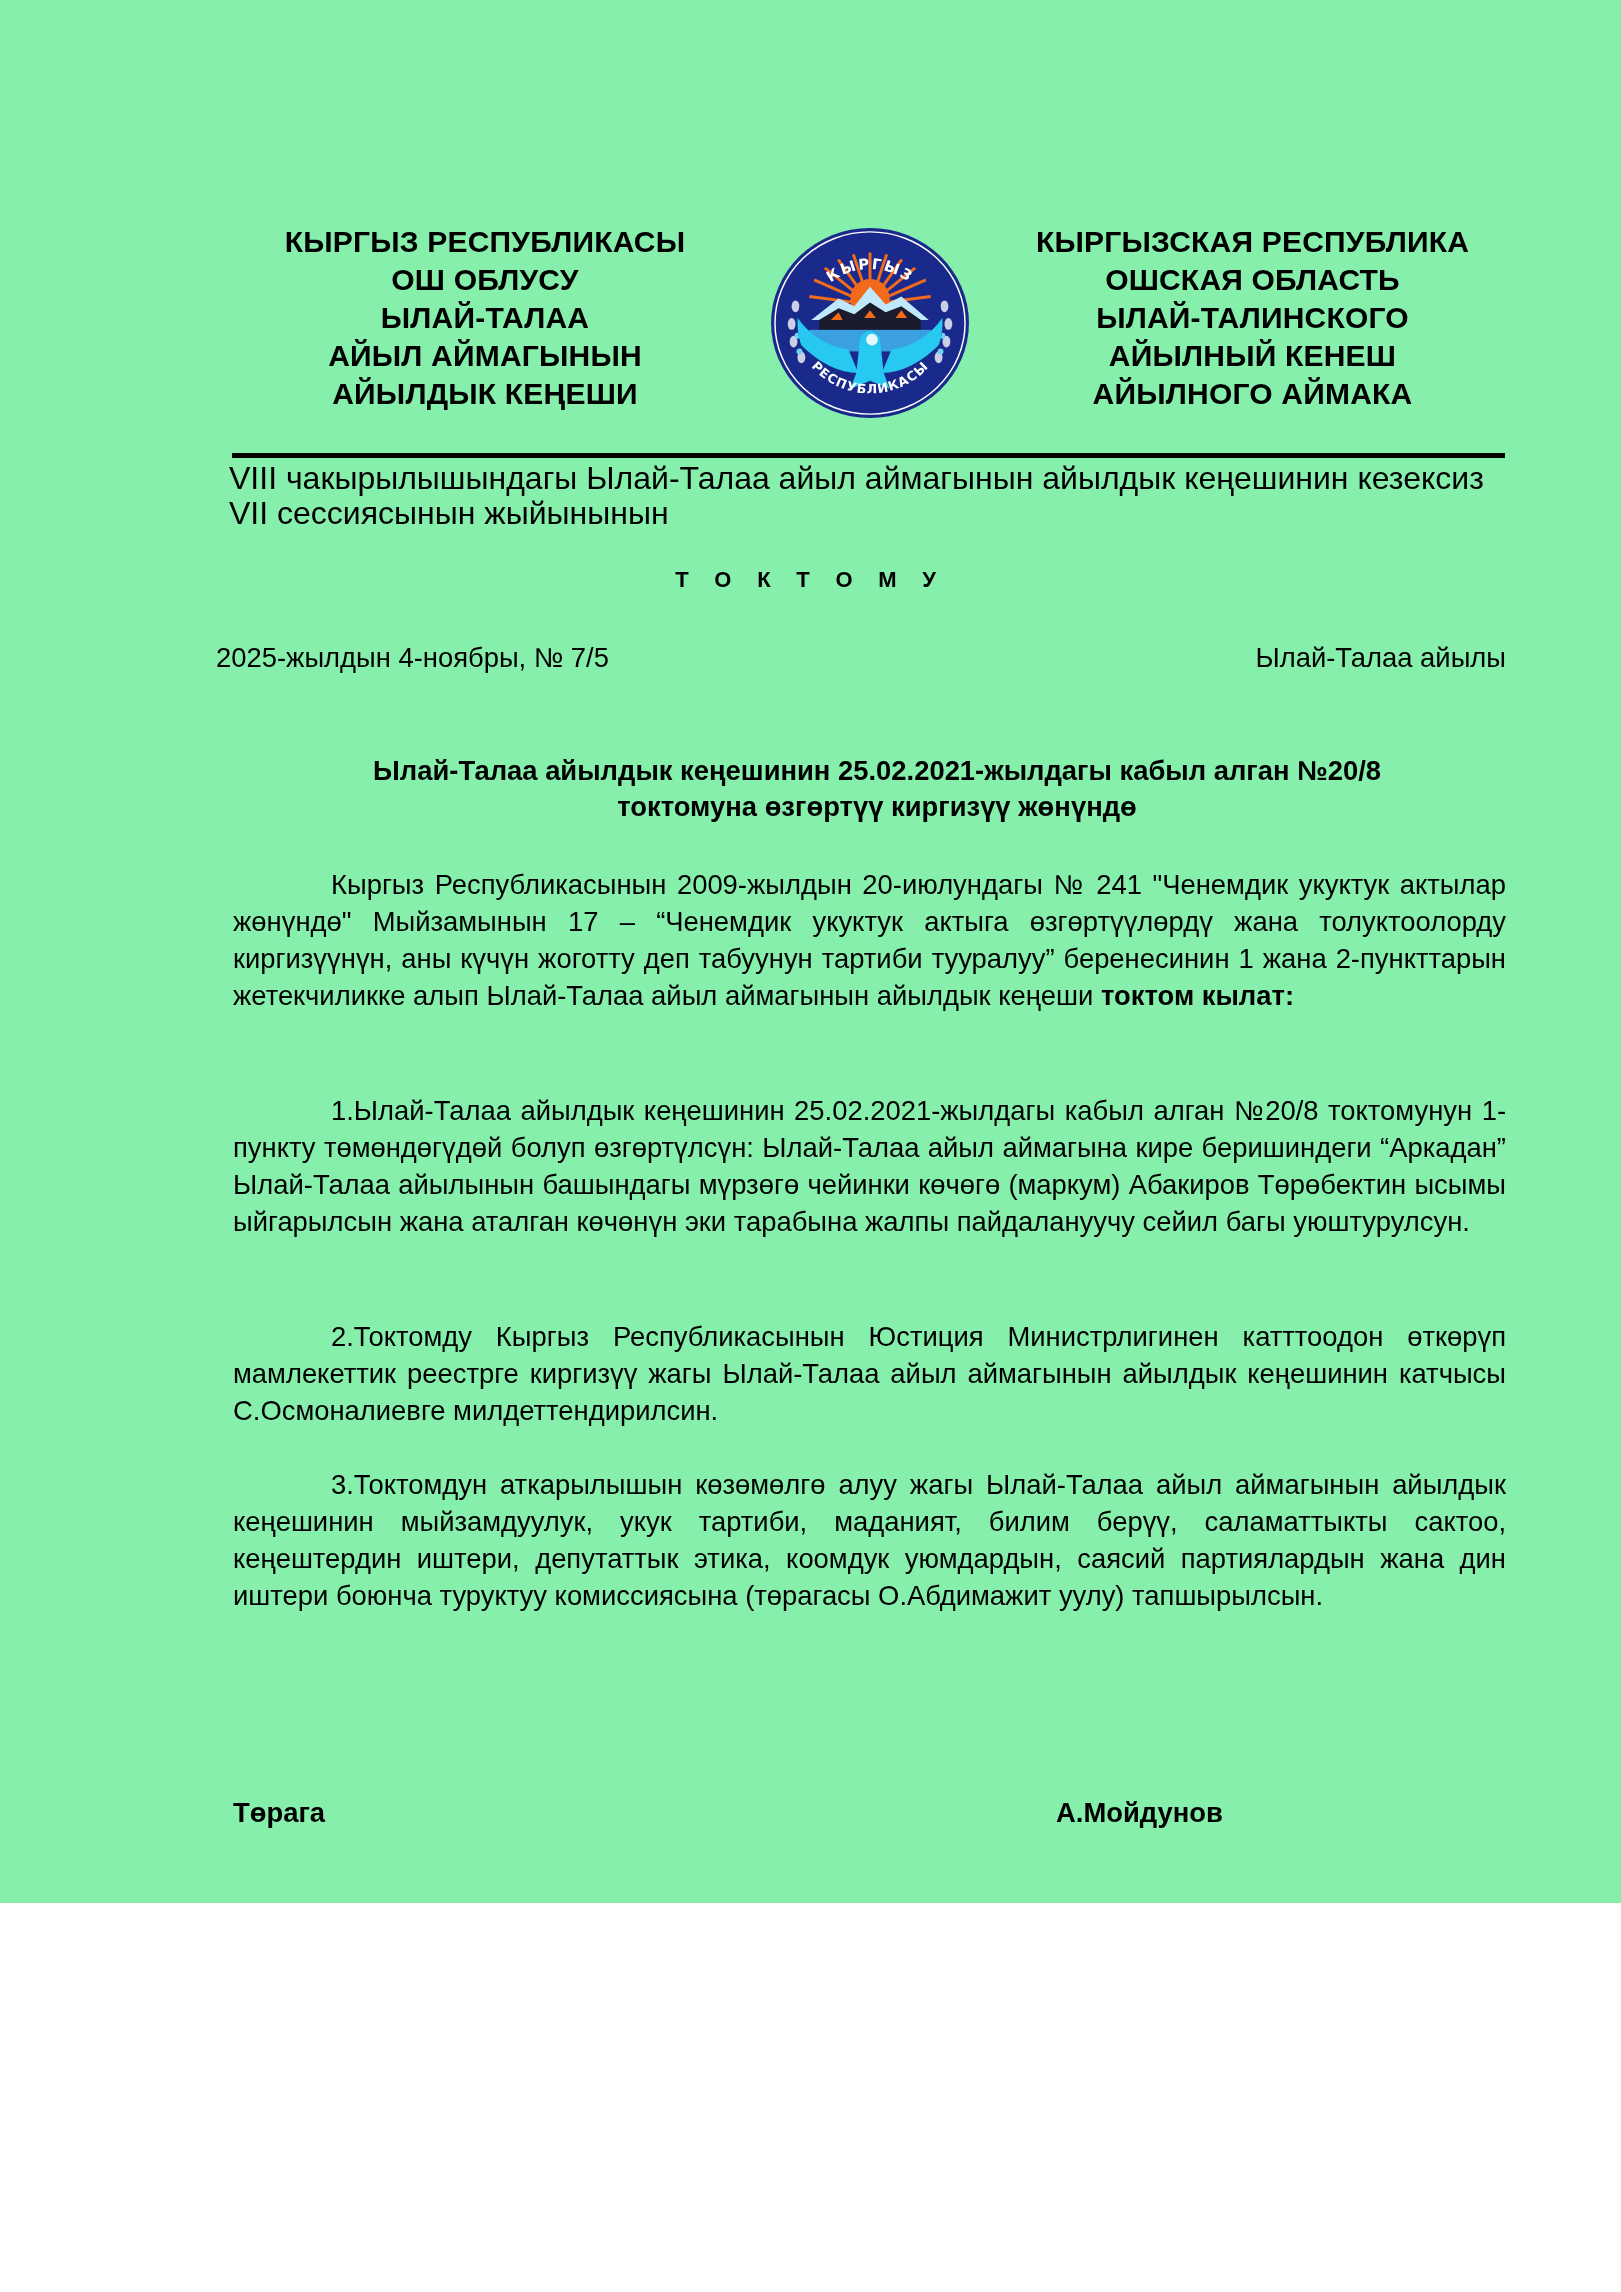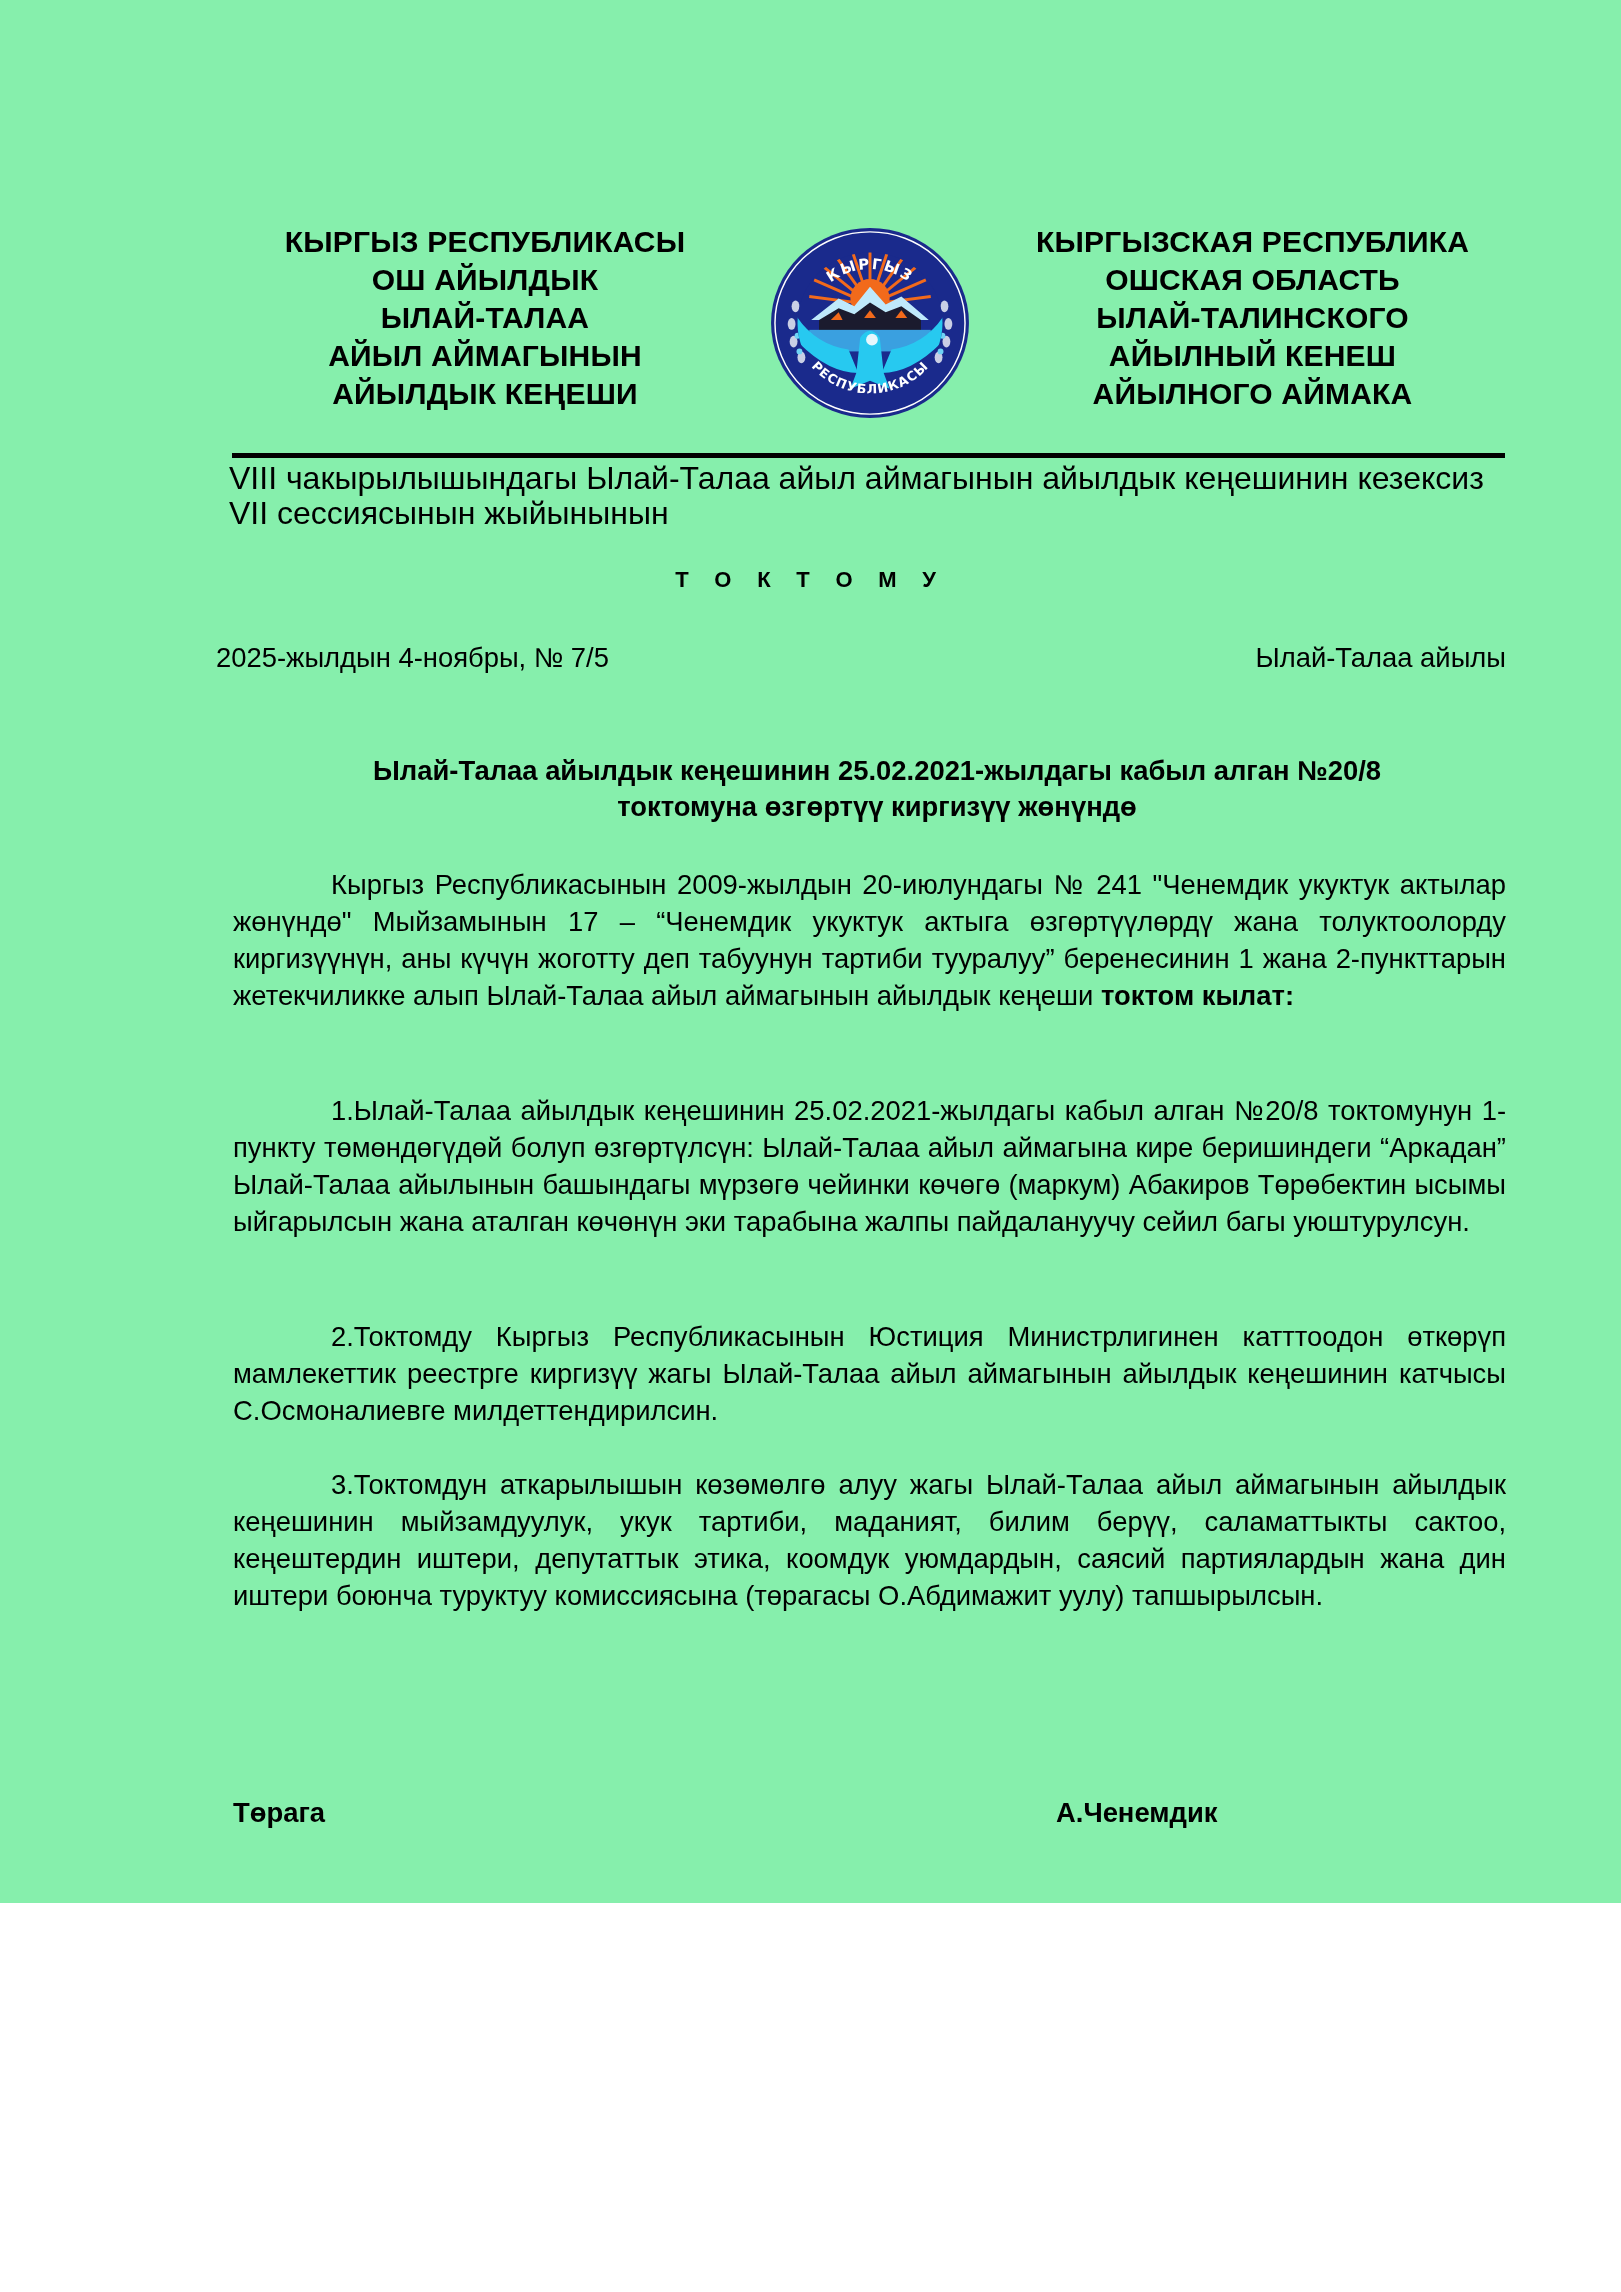--- a/index.html
+++ b/index.html
@@ -42,21 +42,21 @@
   .sign-role { position: absolute; left: 233px; top: 1797px; font-weight: bold; font-size: 27.4px; }
   .sign-name { position: absolute; left: 1056px; top: 1797px; font-weight: bold; font-size: 27.4px; }
 </style>
 </head>
 <body>
 
 <div class="page">
 
   <div class="hdr-col hdr-left">
     <div>КЫРГЫЗ РЕСПУБЛИКАСЫ</div>
-    <div>ОШ АЙЫЛДЫК</div>
+    <div>ОШ ОБЛУСУ</div>
     <div>ЫЛАЙ-ТАЛАА</div>
     <div>АЙЫЛ АЙМАГЫНЫН</div>
     <div>АЙЫЛДЫК КЕҢЕШИ</div>
   </div>
 
   <div class="emblem">
     <svg width="200" height="194" viewBox="0 0 204 198" xmlns="http://www.w3.org/2000/svg">
       <defs>
         <clipPath id="innerClip">
             <ellipse cx="102" cy="99" rx="74" ry="72"></ellipse>
@@ -155,16 +155,16 @@
 
   <div class="para p0"><span class="indent"></span><span>Кыргыз Республикасынын  2009-жылдын 20-июлундагы № 241 "Ченемдик укуктук актылар жөнүндө" Мыйзамынын 17 – “Ченемдик укуктук актыга өзгөртүүлөрдү жана толуктоолорду киргизүүнүн, аны күчүн жоготту деп табуунун тартиби тууралуу” беренесинин 1 жана 2-пункттарын жетекчиликке алып Ылай-Талаа айыл аймагынын айылдык кеңеши</span> <span class="bold">токтом кылат:</span></div>
 
   <div class="para p1"><span class="indent"></span><span>1.Ылай-Талаа айылдык кеңешинин 25.02.2021-жылдагы кабыл алган №20/8 токтомунун 1-пункту төмөндөгүдөй болуп өзгөртүлсүн: Ылай-Талаа айыл аймагына кире беришиндеги “Аркадан” Ылай-Талаа айылынын башындагы мүрзөгө чейинки көчөгө (маркум) Абакиров Төрөбектин ысымы ыйгарылсын жана аталган көчөнүн эки тарабына жалпы пайдалануучу сейил багы уюштурулсун.</span></div>
 
   <div class="para p2"><span class="indent"></span><span>2.Токтомду Кыргыз Республикасынын Юстиция Министрлигинен катттоодон өткөрүп мамлекеттик реестрге киргизүү жагы Ылай-Талаа айыл аймагынын айылдык кеңешинин катчысы С.Осмоналиевге милдеттендирилсин.</span></div>
 
   <div class="para p3"><span class="indent"></span><span>3.Токтомдун аткарылышын көзөмөлгө алуу жагы Ылай-Талаа айыл аймагынын айылдык кеңешинин мыйзамдуулук, укук тартиби, маданият, билим берүү, саламаттыкты сактоо, кеңештердин иштери, депутаттык этика, коомдук уюмдардын, саясий партиялардын жана дин иштери боюнча туруктуу комиссиясына (төрагасы О.Абдимажит уулу) тапшырылсын.</span></div>
 
   <div class="sign-role">Төрага</div>
-  <div class="sign-name">А.Ченемдик</div>
+  <div class="sign-name">А.Мойдунов</div>
 
 </div>
 
 
 </body></html>

